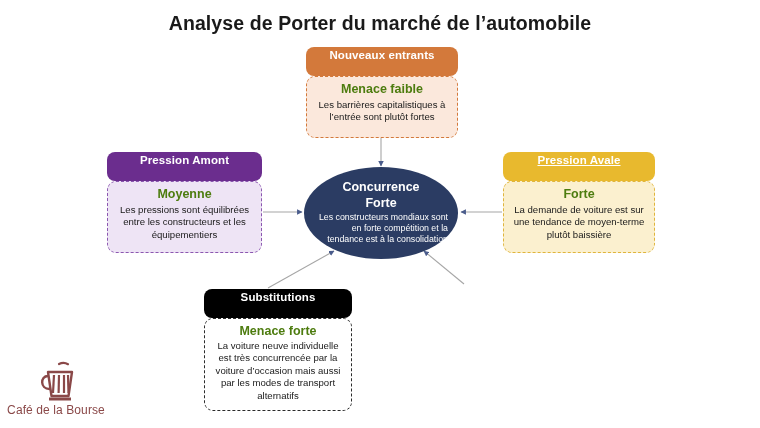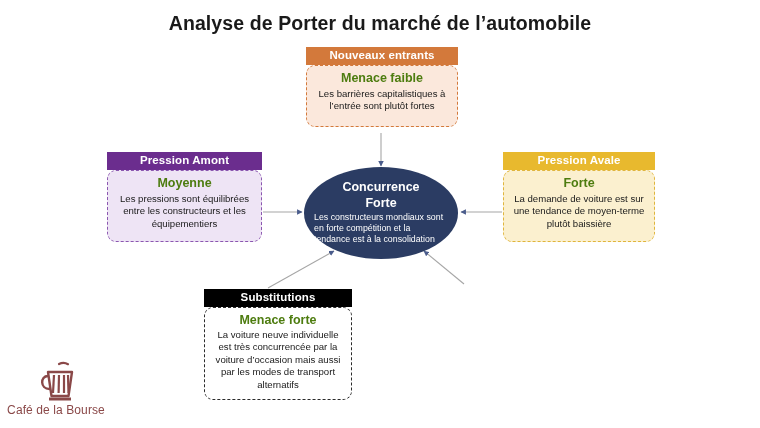--- a/index.html
+++ b/index.html
@@ -45,24 +45,25 @@
   
   .force {
     position: absolute;
   }
   .force-header {
     box-sizing: border-box;
     text-align: center;
     font-size: 11.5px;
     font-weight: bold;
     color: #ffffff;
-    padding: 2px 4px 3px 4px;
+    padding: 2px 4px 14px 4px;
     line-height: 1.12;
     letter-spacing: 0.1px;
     white-space: nowrap;
+    border-radius: 8px;
   }
   .force-body {
     box-sizing: border-box;
     border-style: dashed;
     border-width: 1.3px;
     border-radius: 9px;
     padding: 5px 7px 7px 7px;
     text-align: center;
   }
   .force-verdict {
@@ -83,21 +84,21 @@
   #force-entrants .force-header { background: #D3793B; }
   #force-entrants .force-body   { background: #FBE8DC; border-color: #D3793B; min-height: 62px; }
 
   
   #force-amont { left: 107px; top: 152px; width: 155px; }
   #force-amont .force-header { background: #6B2D8E; }
   #force-amont .force-body   { background: #EEE4F5; border-color: #8B57B0; min-height: 72px; }
 
   
   #force-avale { left: 503px; top: 152px; width: 152px; }
-  #force-avale .force-header { background: #E8B92E; }
+  #force-avale .force-header { background: #E8B92E; text-decoration: underline; }
   #force-avale .force-body   { background: #FBF0CF; border-color: #E0B53C; min-height: 72px; }
 
   
   #force-substitutions { left: 204px; top: 289px; width: 148px; }
   #force-substitutions .force-header { background: #000000; }
   #force-substitutions .force-body   { background: #FFFFFF; border-color: #2b2b2b; min-height: 74px; }
   #force-substitutions .force-verdict { margin-bottom: 0px; }
 
   
   #force-reglementations { left: 405px; top: 284px; width: 148px; }
@@ -110,21 +111,21 @@
     left: 304px;
     top: 167px;
     width: 154px;
     height: 92px;
     border-radius: 50%;
     background: #2B3C63;
     display: flex;
     flex-direction: column;
     align-items: center;
     justify-content: center;
-    text-align: left;
+    text-align: right;
     padding: 0 10px;
     box-sizing: border-box;
   }
   #center-node .center-title {
     font-size: 12.5px;
     font-weight: bold;
     color: #ffffff;
     line-height: 1.18;
     margin-bottom: 1px;
   }

